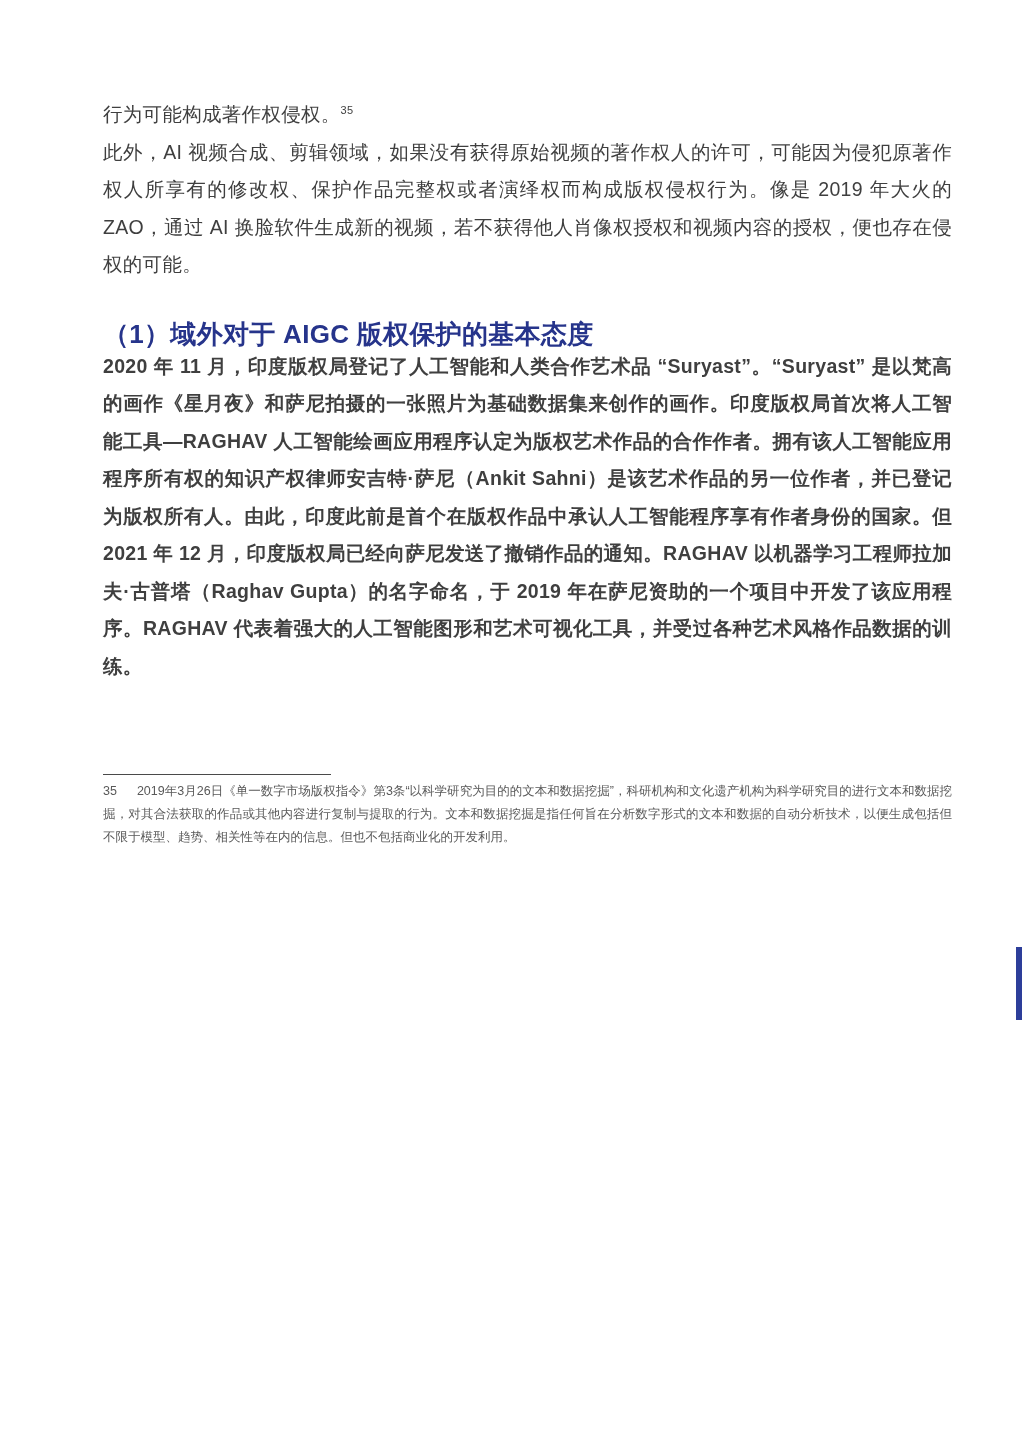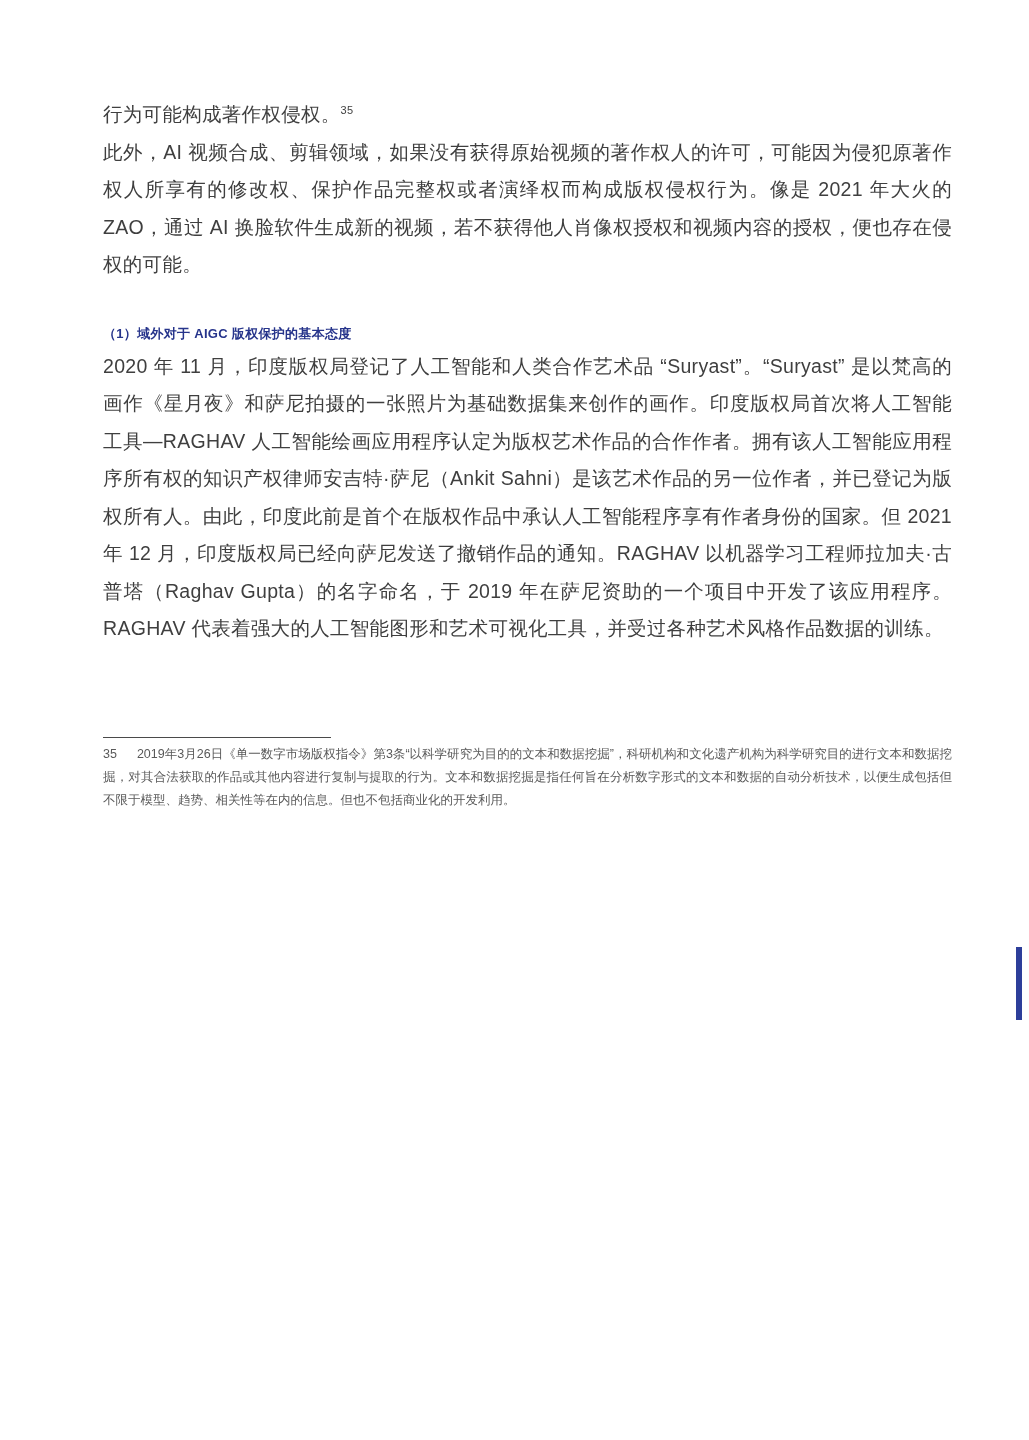--- a/index.html
+++ b/index.html
@@ -24,25 +24,25 @@
     text-justify:inter-ideograph;
     letter-spacing:0.3px;
   }
   p.body sup {
     font-size:11px;
     vertical-align:super;
     line-height:0;
   }
   .mt-p1 { margin-top:42px; }
   .mt-p2 { margin-top:29px; }
-  .mt-p3 { margin-top:44px; }
+  .mt-p3 { margin-top:44px;font-weight:bold; }
   .mt-p4 { margin-top:21px; }
   h2.section {
     margin:36px 0 0 0;
-    font-size:13px;
+    font-size:26px;
     line-height:28px;
     font-weight:bold;
     color:#26348b;
     letter-spacing:0.3px;
   }
   .fn-rule {
     width:228px; height:0;
     border-top:1.5px solid #4a4a4a;
     margin-top:89px;
   }
@@ -75,21 +75,21 @@
 </head>
 <body>
 
 <div class="page">
 
   <div class="content">
 
     <p class="body"><span>行为可能构成著作权侵权。</span><sup>35</sup></p>
 
 
-    <p class="body mt-p2">此外，AI 视频合成、剪辑领域，如果没有获得原始视频的著作权人的许可，可能因为侵犯原著作权人所享有的修改权、保护作品完整权或者演绎权而构成版权侵权行为。像是 2021 年大火的 ZAO，通过 AI 换脸软件生成新的视频，若不获得他人肖像权授权和视频内容的授权，便也存在侵权的可能。</p>
+    <p class="body mt-p2">此外，AI 视频合成、剪辑领域，如果没有获得原始视频的著作权人的许可，可能因为侵犯原著作权人所享有的修改权、保护作品完整权或者演绎权而构成版权侵权行为。像是 2019 年大火的 ZAO，通过 AI 换脸软件生成新的视频，若不获得他人肖像权授权和视频内容的授权，便也存在侵权的可能。</p>
 
     <h2 class="section">（1）域外对于 AIGC 版权保护的基本态度</h2>
 
     <p class="body mt-p3">2020 年 11 月，印度版权局登记了人工智能和人类合作艺术品 “Suryast”。“Suryast” 是以梵高的画作《星月夜》和萨尼拍摄的一张照片为基础数据集来创作的画作。印度版权局首次将人工智能工具—RAGHAV 人工智能绘画应用程序认定为版权艺术作品的合作作者。拥有该人工智能应用程序所有权的知识产权律师安吉特·萨尼（Ankit Sahni）是该艺术作品的另一位作者，并已登记为版权所有人。由此，印度此前是首个在版权作品中承认人工智能程序享有作者身份的国家。但 2021 年 12 月，印度版权局已经向萨尼发送了撤销作品的通知。RAGHAV 以机器学习工程师拉加夫·古普塔（Raghav Gupta）的名字命名，于 2019 年在萨尼资助的一个项目中开发了该应用程序。RAGHAV 代表着强大的人工智能图形和艺术可视化工具，并受过各种艺术风格作品数据的训练。</p>
 
 
     <div class="fn-rule"></div>
 
     <p class="footnote"><span class="fn-num">35</span><span>2019年3月26日《单一数字市场版权指令》第3条“以科学研究为目的的文本和数据挖掘”，科研机构和文化遗产机构为科学研究目的进行文本和数据挖掘，对其合法获取的作品或其他内容进行复制与提取的行为。文本和数据挖掘是指任何旨在分析数字形式的文本和数据的自动分析技术，以便生成包括但不限于模型、趋势、相关性等在内的信息。但也不包括商业化的开发利用。</span></p>
 

